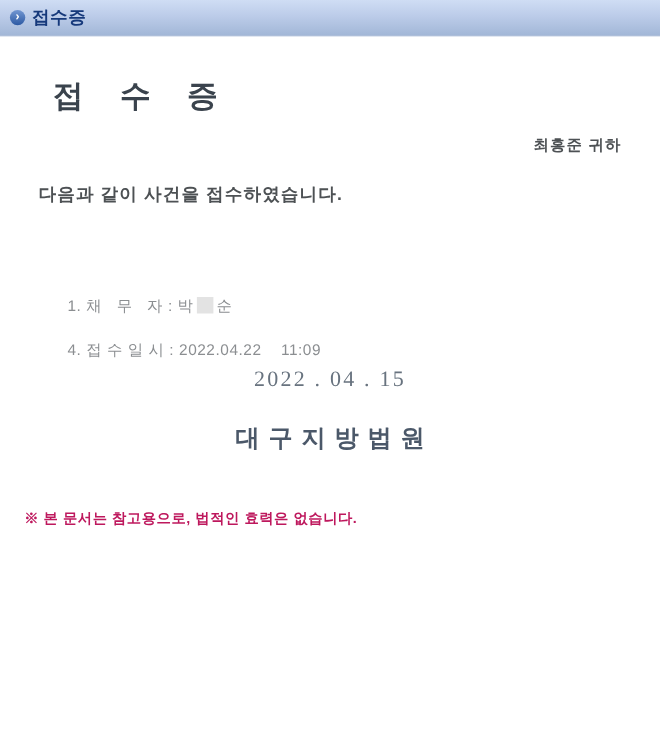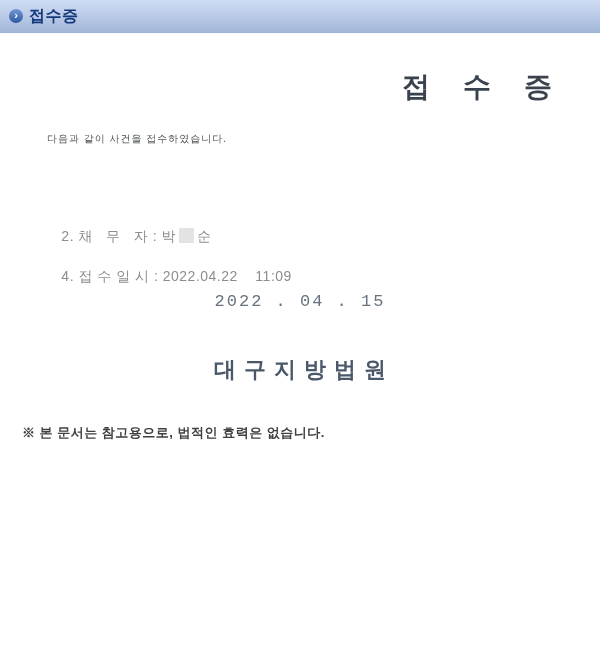--- a/index.html
+++ b/index.html
@@ -44,43 +44,42 @@
     color: #16397b;
     letter-spacing: 0.5px;
   }
 
   
   .doc {
     padding: 0 35px;
   }
   .doc-title {
     margin: 35px 0 0 0;
-    text-align: right;
+    text-align: left;
     font-family: "Liberation Serif", serif;
     font-size: 28px;
     font-weight: 600;
     letter-spacing: 13px;
     text-indent: 13px;
     color: #3a434d;
   }
   .recipient {
     margin-top: 17px;
     text-align: right;
     font-size: 14px;
     font-weight: bold;
     color: #4d5154;
     letter-spacing: 1px;
   }
   .intro {
     margin-top: 26px;
-    font-size: 10px;
-    font-weight: normal;
+    font-size: 16px;
+    font-weight: bold;
     color: #4d5154;
     letter-spacing: 1px;
-    margin-left: 12px;
   }
   .case-list {
     margin-top: 30px;
   }
   .case-line {
     white-space: pre;
     font-size: 14px;
     line-height: 40px;
     height: 40px;
     color: #8b8e91;
@@ -90,62 +89,63 @@
     display: inline-block;
     width: 15px;
     height: 15px;
     background: #e3e3e3;
     vertical-align: -2px;
     margin: 0 3px;
   }
   .issue-date {
     margin-top: 36px;
     text-align: center;
-    font-family: Liberation Mono, monospace;
-    font-size: 17px;
+    font-family: Liberation Serif, serif;
+    font-size: 20px;
     color: #68737f;
     letter-spacing: 2px;
   }
   .court-name {
-    margin-top: 44px;
+    margin-top: 26px;
     text-align: center;
     font-family: "Liberation Serif", serif;
     font-size: 22px;
     font-weight: 600;
     letter-spacing: 8px;
     text-indent: 8px;
     color: #4b5869;
   }
   .footnote {
-    margin-top: 39px;
+    margin-top: 49px;
     margin-left: -13px;
     font-size: 13px;
     font-weight: bold;
-    color: #404040;
+    color: #be185d;
     letter-spacing: 0.5px;
   }
 </style>
 </head>
 <body>
 
 <div class="header-bar">
   <span class="header-icon">›</span>
   <span class="header-title">접수증</span>
 </div>
 
 <div class="doc">
 
   <h1 class="doc-title">접 수 증</h1>
 
+  <div class="recipient">최홍준 귀하</div>
 
   <div class="intro">다음과 같이 사건을 접수하였습니다.</div>
 
   <div class="case-list">
     <div class="case-line">
-      <span>2. 채   무   자 : 박</span><span class="mask-box"></span><span>순</span>
+      <span>1. 채   무   자 : 박</span><span class="mask-box"></span><span>순</span>
     </div>
     <div class="case-line">
       <span>4. 접 수 일 시 : 2022.04.22    11:09</span>
     </div>
   </div>
 
   <div class="issue-date">2022 . 04 . 15</div>
 
   <div class="court-name">대구지방법원</div>
 

